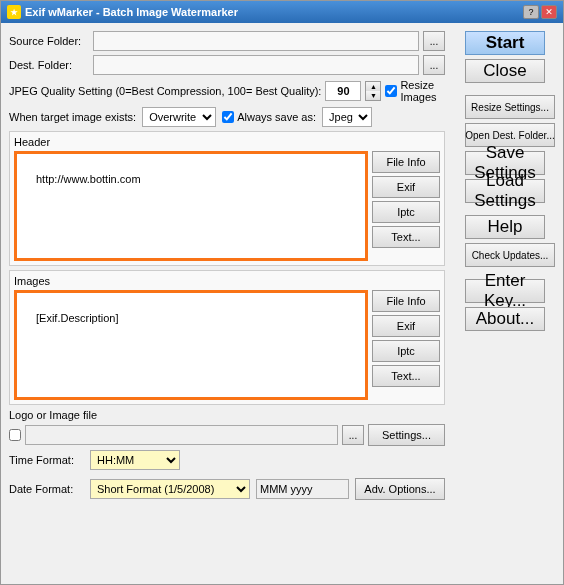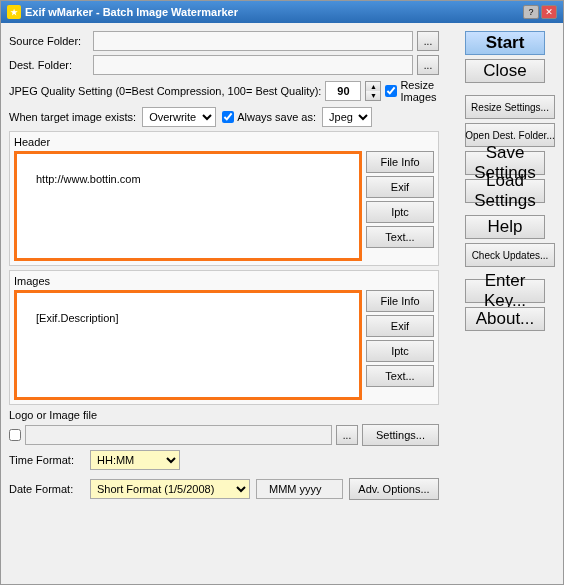--- a/index.html
+++ b/index.html
@@ -78,21 +78,21 @@
     }
     .label {
       color: #000;
       white-space: nowrap;
     }
     .text-input {
       flex: 1;
       height: 20px;
       border: 1px solid #aaa;
       background: white;
-      padding: 1px 12px;
+      padding: 1px 3px;
       font-size: 11px;
     }
     .browse-btn {
       width: 22px;
       height: 20px;
       background: linear-gradient(to bottom, #f5f5f5, #ddd);
       border: 1px solid #999;
       cursor: pointer;
       display: flex;
       align-items: center;
@@ -247,21 +247,21 @@
       <span>Exif wMarker - Batch Image Watermarker</span>
     </div>
     <div class="title-bar-controls">
       <div class="title-btn">?</div>
       <div class="title-btn close">✕</div>
     </div>
   </div>
 
   <div class="content">
 
-    <div style="display:flex; gap:22px; flex:1;">
+    <div style="display:flex; gap:16px; flex:1;">
 
       <div style="flex:1; display:flex; flex-direction:column; gap:4px;">
 
         <div class="row">
           <span class="label" style="width:80px;">Source Folder:</span>
           <input class="text-input" type="text" style="flex: 1 1 0%; height: 20px; background: rgb(248, 248, 248); border: 1px solid rgb(170, 170, 170); font-size: 11px; padding: 1px 3px;">
           <button class="browse-btn">...</button>
         </div>
 
         <div class="row">

